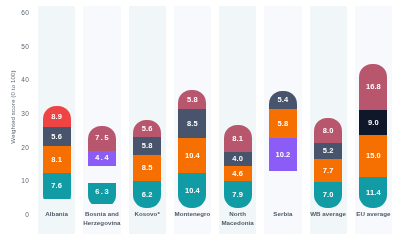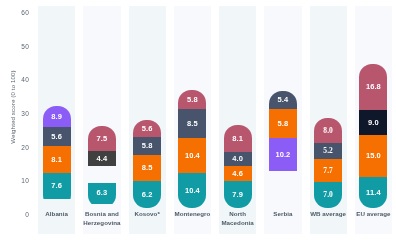--- a/index.html
+++ b/index.html
@@ -131,30 +131,30 @@
         <div class="y-tick" style="top: 107px;">30</div>
         <div class="y-tick" style="top: 73.3333px;">40</div>
         <div class="y-tick" style="top: 39.6667px;">50</div>
         <div class="y-tick" style="top: 6px;">60</div>
       </div>
   </div>
 
   <div class="bars-layer" id="bars">
       <div class="bar-group" style="left: 8.625px; width: 28px;">
         <div class="bar-stack" style="height: 101.673px;">
-          <div class="seg" style="background: #8b5cf6; height: 21px;">8.9</div>
+          <div class="seg" style="background: #ef4444; height: 21px;">8.9</div>
           <div class="seg" style="background: rgb(71, 84, 107); height: 18.8533px;">5.6</div>
           <div class="seg" style="background: rgb(245, 112, 0); height: 27.27px;">8.1</div>
           <div class="seg" style="background: rgb(17, 155, 165); height: 25.5867px;">7.6</div>
         </div>
       </div>
       <div class="bar-group" style="left: 53.875px; width: 28px;">
-        <div class="bar-stack" style="height: 82px;">
+        <div class="bar-stack" style="height: 82px; font-family: Liberation Mono, monospace;">
           <div class="seg" style="background: rgb(184, 86, 110); height: 25.25px;">7.5</div>
-          <div class="seg" style="background: #404040; height: 14.8133px;">4.4</div>
+          <div class="seg" style="background: #8b5cf6; height: 14.8133px;">4.4</div>
           <div class="seg" style="background: rgb(245, 112, 0); height: 16.4967px; margin-left: 32px;">4.9</div>
           <div class="seg" style="background: rgb(17, 155, 165); height: 21.21px;">6.3</div>
         </div>
       </div>
       <div class="bar-group" style="left: 99.125px; width: 28px;">
         <div class="bar-stack" style="height: 87.87px;">
           <div class="seg" style="background: rgb(184, 86, 110); height: 18.8533px;">5.6</div>
           <div class="seg" style="background: rgb(71, 84, 107); height: 19.5267px;">5.8</div>
           <div class="seg" style="background: rgb(245, 112, 0); height: 28.6167px;">8.5</div>
           <div class="seg" style="background: rgb(17, 155, 165); height: 30px;">6.2</div>
@@ -177,21 +177,21 @@
         </div>
       </div>
       <div class="bar-group" style="left: 234.875px; width: 28px;">
         <div class="bar-stack" style="height: 117.16px;">
           <div class="seg" style="background: rgb(71, 84, 107); height: 18.18px;">5.4</div>
           <div class="seg" style="background: rgb(245, 112, 0); height: 29.29px;">5.8</div>
           <div class="seg" style="background: #8b5cf6; height: 33px;">10.2</div>
         </div>
       </div>
       <div class="bar-group" style="left: 280.125px; width: 28px;">
-        <div class="bar-stack" style="height: 90px; font-family: Liberation Serif, serif;">
+        <div class="bar-stack" style="height: 90px;">
           <div class="seg" style="background: rgb(184, 86, 110); height: 26.9333px;">8.0</div>
           <div class="seg" style="background: rgb(71, 84, 107); height: 17.5067px;">5.2</div>
           <div class="seg" style="background: rgb(245, 112, 0); height: 25.9233px;">7.7</div>
           <div class="seg" style="background: rgb(17, 155, 165); height: 28.28px;">7.0</div>
         </div>
       </div>
       <div class="bar-group" style="left: 325.375px; width: 28px;">
         <div class="bar-stack" style="height: 144px;">
           <div class="seg" style="background: rgb(184, 86, 110); height: 56.56px;">16.8</div>
           <div class="seg" style="background: #0f172a; height: 30.3px;">9.0</div>

